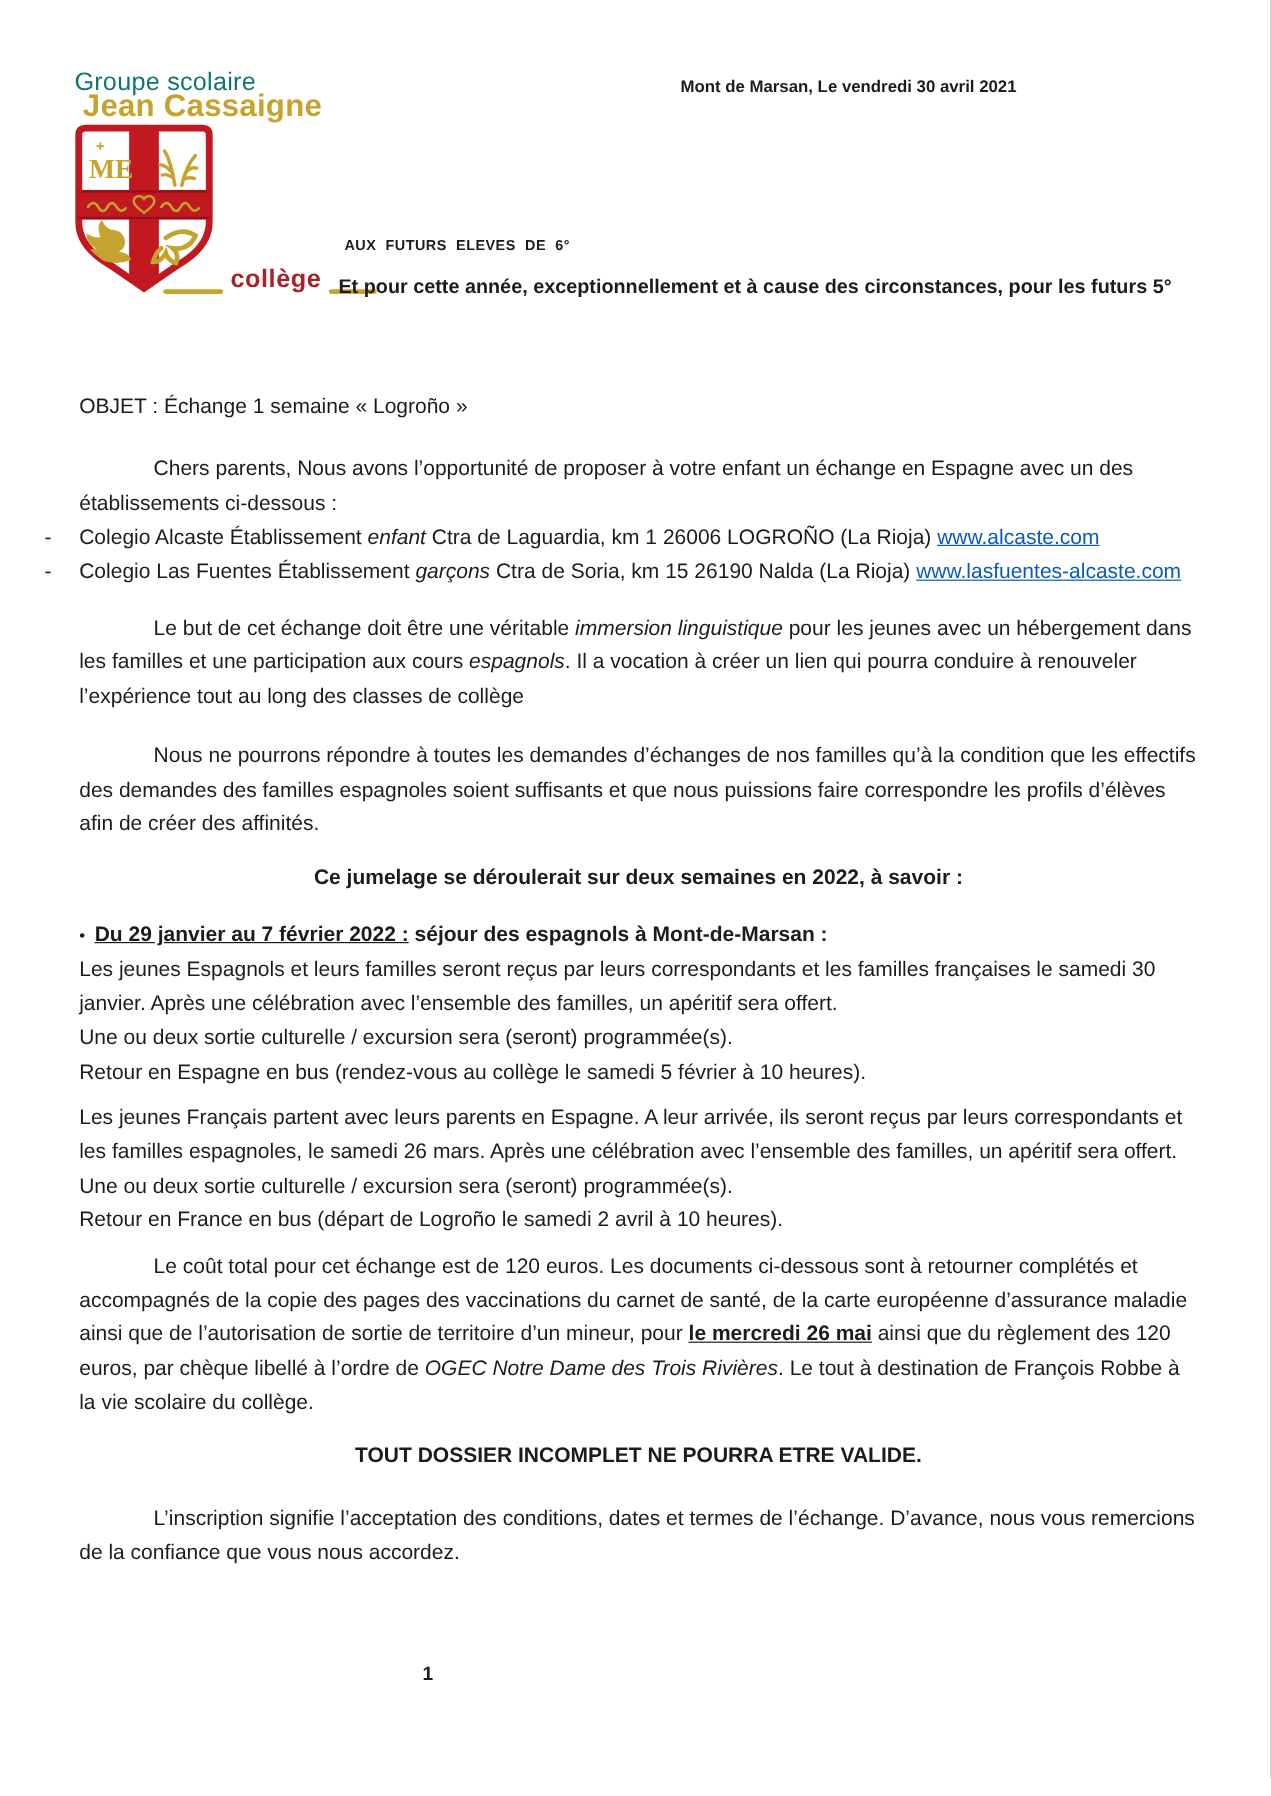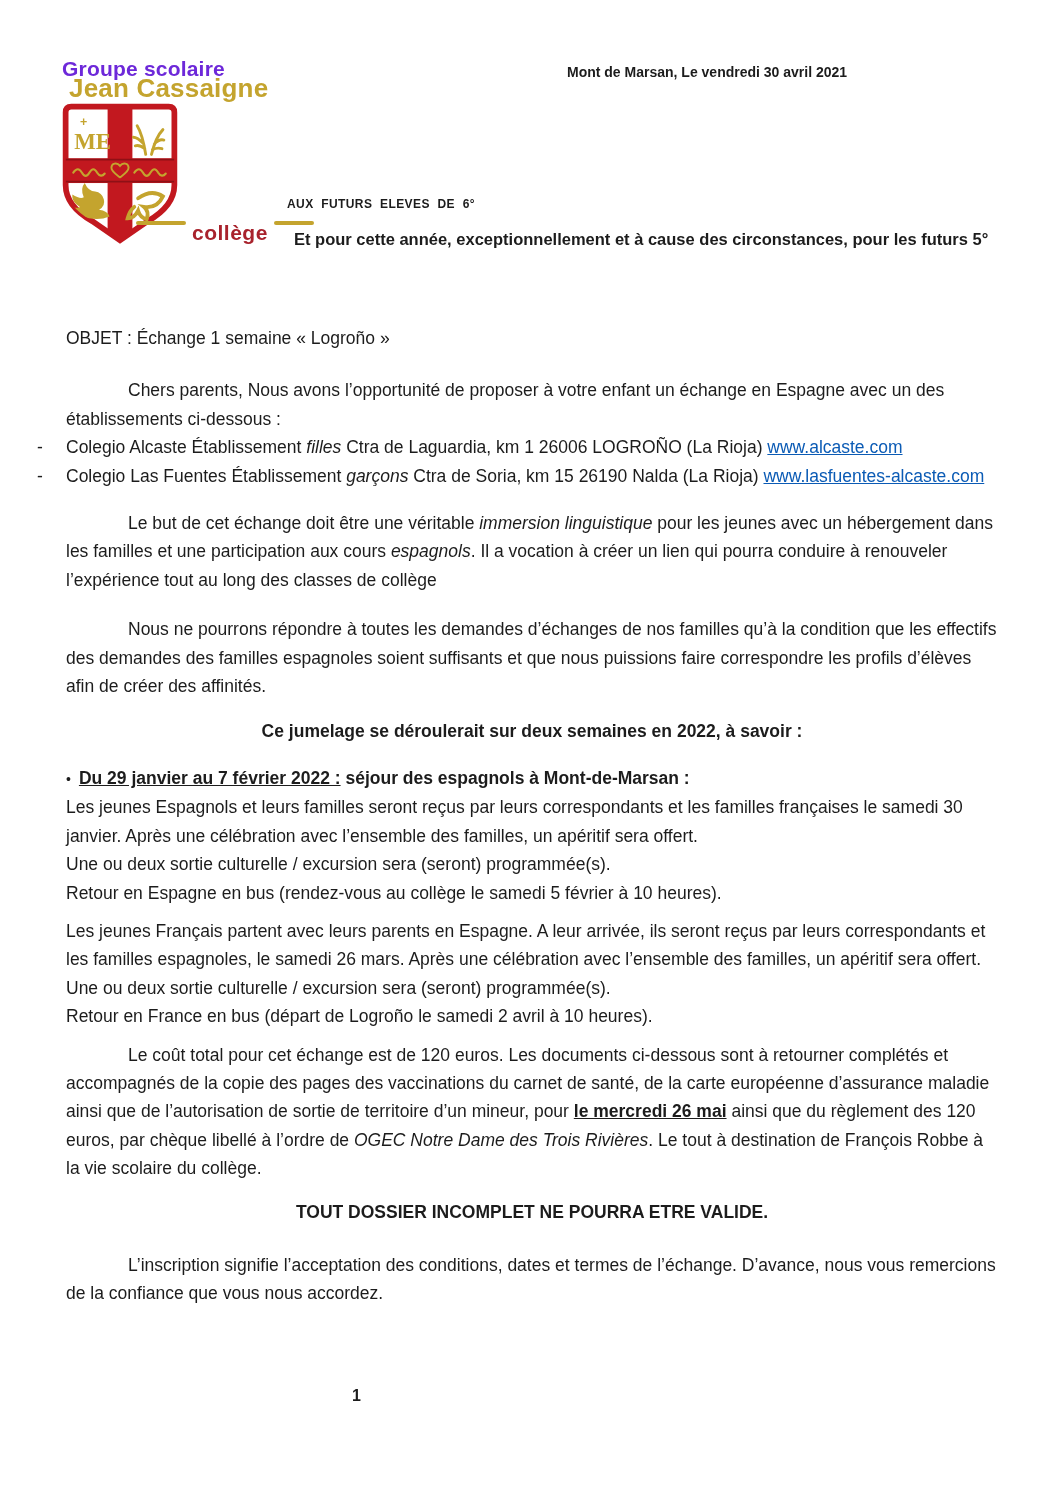--- a/index.html
+++ b/index.html
@@ -7,47 +7,47 @@
     position:relative;
     width:1059px;height:1497px;
     background:#ffffff;
     font-family:"Liberation Sans", sans-serif;
     color:#1c1c1c;
     overflow:hidden;
   }
   
   .logo-line1{
     position:absolute;left:62px;top:57px;
-    font-size:21px;font-weight:700;color:#6d28d9;letter-spacing:.2px;
+    font-size:21px;font-weight:400;color:#0f766e;letter-spacing:.2px;
   }
   .logo-line2{
     position:absolute;left:69px;top:73px;
     font-size:26px;font-weight:700;color:#c4a42e;letter-spacing:.2px;
   }
   .crest{position:absolute;left:58px;top:101px;}
   .college-row{
     position:absolute;left:136px;top:221px;
-    display:flex;align-items:flex-start;gap:6px;
+    display:flex;align-items:flex-end;gap:6px;
   }
   .gold-rule{height:4px;background:#c4a42e;border-radius:2px;}
   .gold-rule.l{width:50px;}
   .gold-rule.r{width:40px;}
   .college-label{
     font-size:21px;font-weight:700;color:#a8222c;letter-spacing:.5px;
   }
   .dateline{
     position:absolute;left:567px;top:64px;
     font-size:14px;font-weight:700;
   }
   .addressee{
     position:absolute;left:287px;top:197px;
     font-size:12px;font-weight:700;letter-spacing:.4px;word-spacing:4px;
   }
   .addressee-note{
-    position:absolute;left:294px;top:230px;
+    position:absolute;left:282px;top:230px;
     font-size:16.5px;font-weight:700;
   }
   
   .doc-body{
     position:absolute;left:66px;top:324px;width:932px;
     font-size:17.5px;line-height:28.4px;
   }
   .subject{margin:0 0 24px 0;}
   .p-indent{text-indent:62px;}
   .p1-block{margin:0 0 19px 0;}
@@ -129,21 +129,21 @@
   <div class="addressee-note">Et pour cette année, exceptionnellement et à cause des circonstances, pour les futurs 5°</div>
 
   <div class="doc-body">
 
     <p class="subject">OBJET : Échange 1 semaine « Logroño »</p>
 
     <div class="p1-block">
       <div class="p-indent">Chers parents, Nous avons l’opportunité de proposer à votre enfant un échange en Espagne avec un des établissements ci-dessous :</div>
       <div class="est-item">
         <span class="dash">-</span>
-        <span>Colegio Alcaste Établissement </span><em class="it">filles</em><span> Ctra de Laguardia, km 1 26006 LOGROÑO (La Rioja) </span><a class="doclink" href="#">www.alcaste.com</a>
+        <span>Colegio Alcaste Établissement </span><em class="it">enfant</em><span> Ctra de Laguardia, km 1 26006 LOGROÑO (La Rioja) </span><a class="doclink" href="#">www.alcaste.com</a>
       </div>
       <div class="est-item">
         <span class="dash">-</span>
         <span>Colegio Las Fuentes Établissement </span><em class="it">garçons</em><span> Ctra de Soria, km 15 26190 Nalda (La Rioja) </span><a class="doclink" href="#">www.lasfuentes-alcaste.com</a>
       </div>
     </div>
 
     <p class="p2 p-indent"><span>Le but de cet échange doit être une véritable </span><em class="it">immersion linguistique</em><span> pour les jeunes avec un hébergement dans les familles et une participation aux cours </span><em class="it">espagnols</em><span>. Il a vocation à créer un lien qui pourra conduire à renouveler l’expérience tout au long des classes de collège</span></p>
 
     <p class="p3 p-indent">Nous ne pourrons répondre à toutes les demandes d’échanges de nos familles qu’à la condition que les effectifs des demandes des familles espagnoles soient suffisants et que nous puissions faire correspondre les profils d’élèves afin de créer des affinités.</p>

